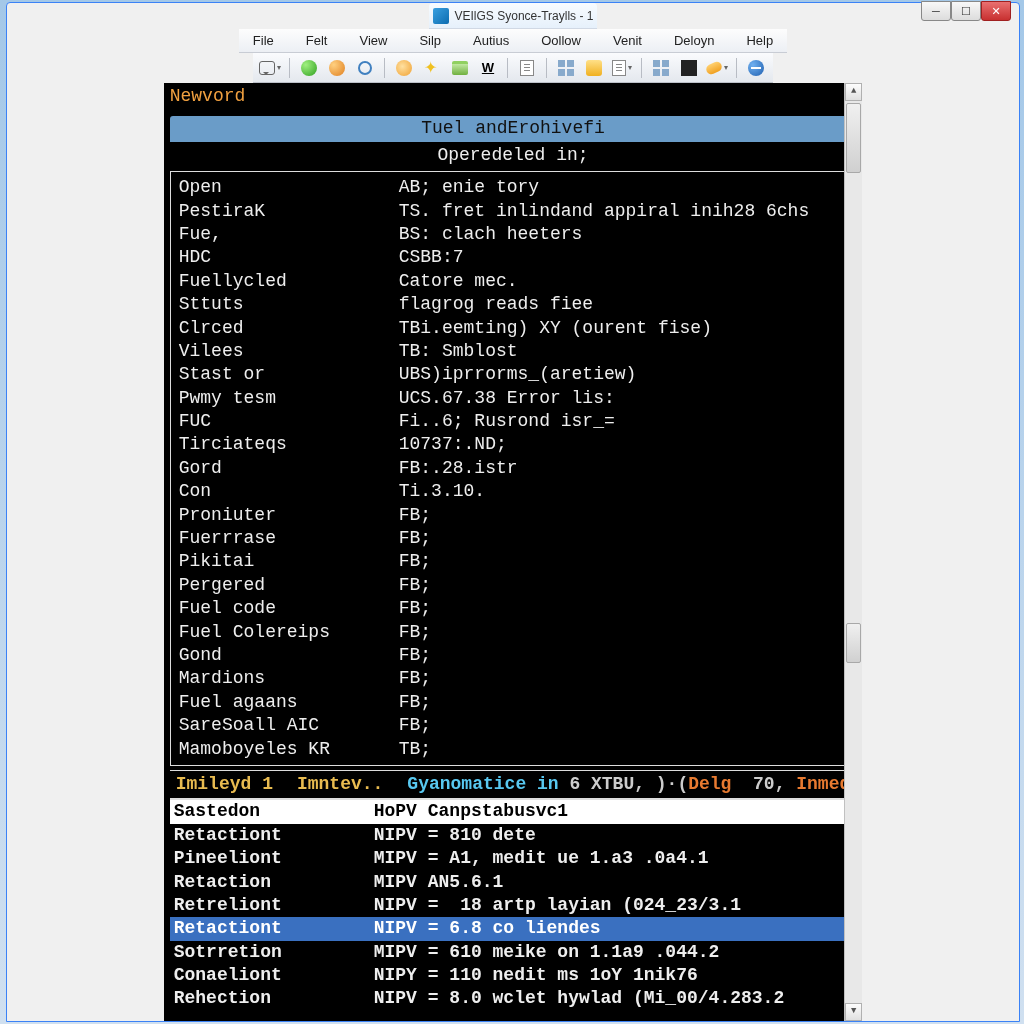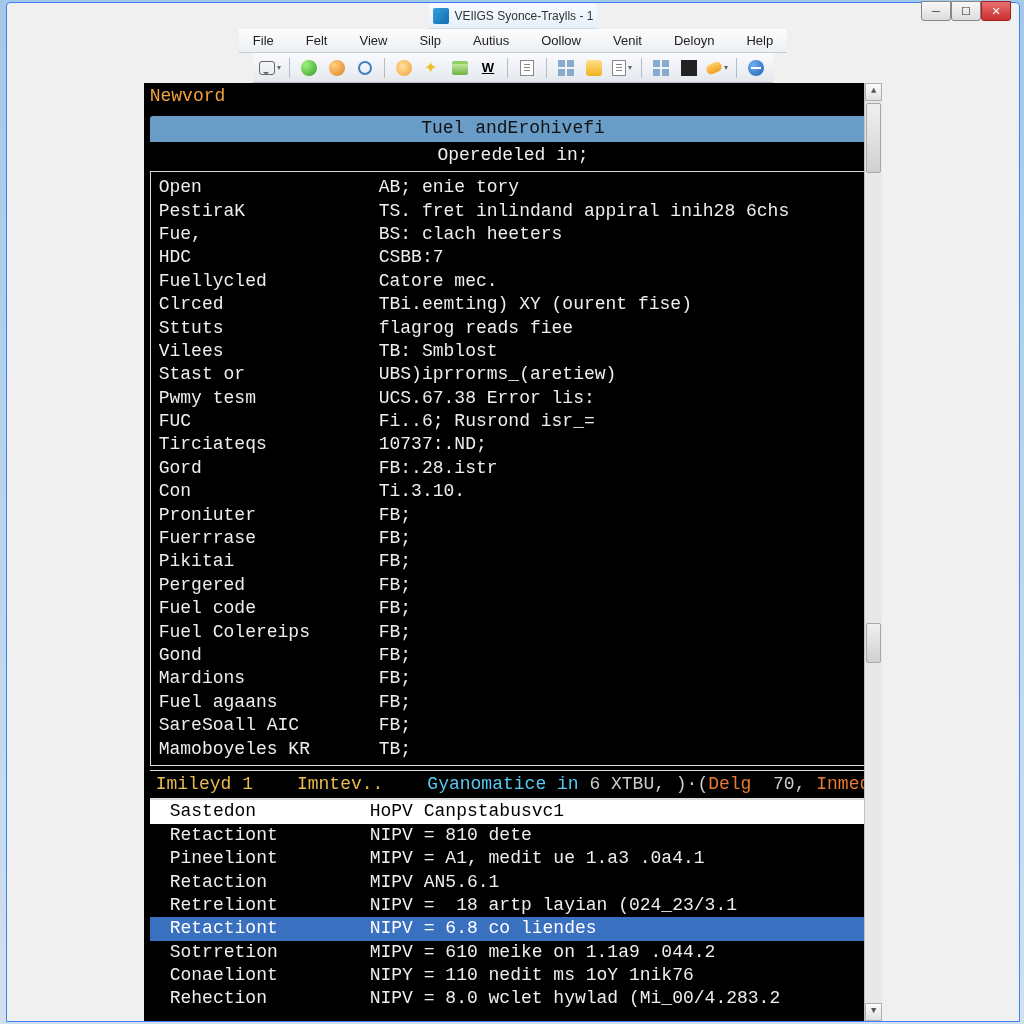--- a/index.html
+++ b/index.html
@@ -167,22 +167,23 @@
   white-space: pre;
 }
 .info-key { width: 220px; text-align: left; }
 .info-val { flex: 1; text-align: left; }
 
 .tab-row {
   display: flex;
   border-top: 1px solid #ddd;
   border-bottom: 1px solid #ddd;
   padding: 2px 6px;
-  gap: 44px;
-  align-items: center;
+  gap: 24px;
+  align-items: center;
+  font-weight: bold;
 }
 .tab-left { color: #e8bb50; }
 .tab-mid { color: #e8bb50; }
 .tab-status {
   margin-left: auto;
   white-space: pre;
 }
 .stat-cyan { color: #58c8f0; }
 .stat-gray { color: #ccc; }
 .stat-orange { color: #e87a30; }
@@ -191,21 +192,22 @@
   border-top: 1px solid #ddd;
 }
 .bottom-header {
   background: #fff;
   color: #000;
   padding: 0 4px;
 }
 .bottom-row {
   display: flex;
   white-space: pre;
-  padding: 0 20px;
+  padding: 0 4px;
+  font-weight: bold;
 }
 .bottom-row.selected {
   background: #3a70c0;
   color: #fff;
 }
 .b-key { width: 200px; }
 .b-val { flex: 1; }
 
 .scrollbar {
   position: absolute;
@@ -344,22 +346,22 @@
 
     <div class="section-title">Tuel andErohivefi</div>
     <div class="section-subtitle">Operedeled in;</div>
 
     <div class="info-box" id="info-box">
         <div class="info-row"><span class="info-key">Open</span><span class="info-val">AB; enie tory</span></div>
         <div class="info-row"><span class="info-key">PestiraK</span><span class="info-val">TS. fret inlindand appiral inih28 6chs</span></div>
         <div class="info-row"><span class="info-key">Fue,</span><span class="info-val">BS: clach heeters</span></div>
         <div class="info-row"><span class="info-key">HDC</span><span class="info-val">CSBB:7</span></div>
         <div class="info-row"><span class="info-key">Fuellycled</span><span class="info-val">Catore mec.</span></div>
+        <div class="info-row"><span class="info-key">Sttuts</span><span class="info-val">flagrog reads fiee</span></div>
         <div class="info-row"><span class="info-key">Clrced</span><span class="info-val">TBi.eemting) XY (ourent fise)</span></div>
-        <div class="info-row"><span class="info-key">Sttuts</span><span class="info-val">flagrog reads fiee</span></div>
         <div class="info-row"><span class="info-key">Vilees</span><span class="info-val">TB: Smblost</span></div>
         <div class="info-row"><span class="info-key">Stast or</span><span class="info-val">UBS)iprrorms_(aretiew)</span></div>
         <div class="info-row"><span class="info-key">Pwmy tesm</span><span class="info-val">UCS.67.38 Error lis:</span></div>
         <div class="info-row"><span class="info-key">FUC</span><span class="info-val">Fi..6; Rusrond isr_=</span></div>
         <div class="info-row"><span class="info-key">Tirciateqs</span><span class="info-val">10737:.ND;</span></div>
         <div class="info-row"><span class="info-key">Gord</span><span class="info-val">FB:.28.istr</span></div>
         <div class="info-row"><span class="info-key">Con</span><span class="info-val">Ti.3.10.</span></div>
         <div class="info-row"><span class="info-key">Proniuter</span><span class="info-val">FB;</span></div>
         <div class="info-row"><span class="info-key">Fuerrrase</span><span class="info-val">FB;</span></div>
         <div class="info-row"><span class="info-key">Pikitai</span><span class="info-val">FB;</span></div>

